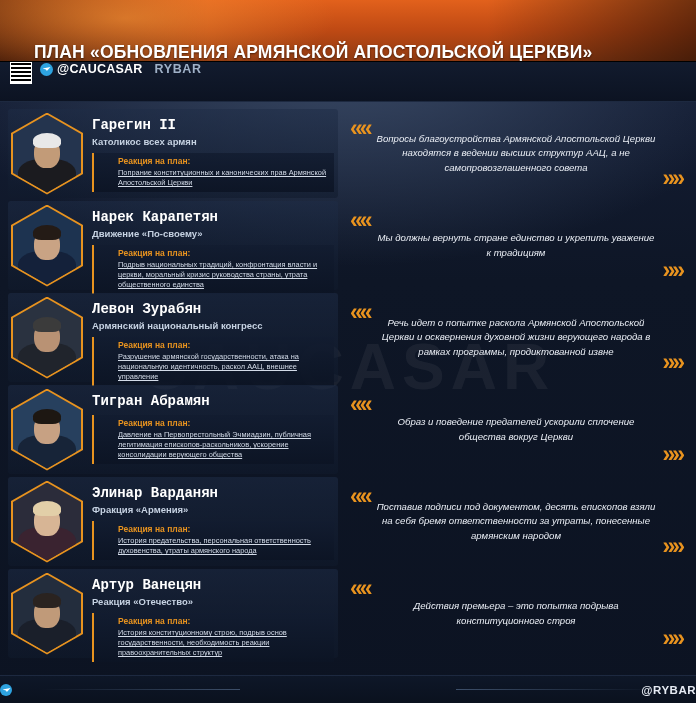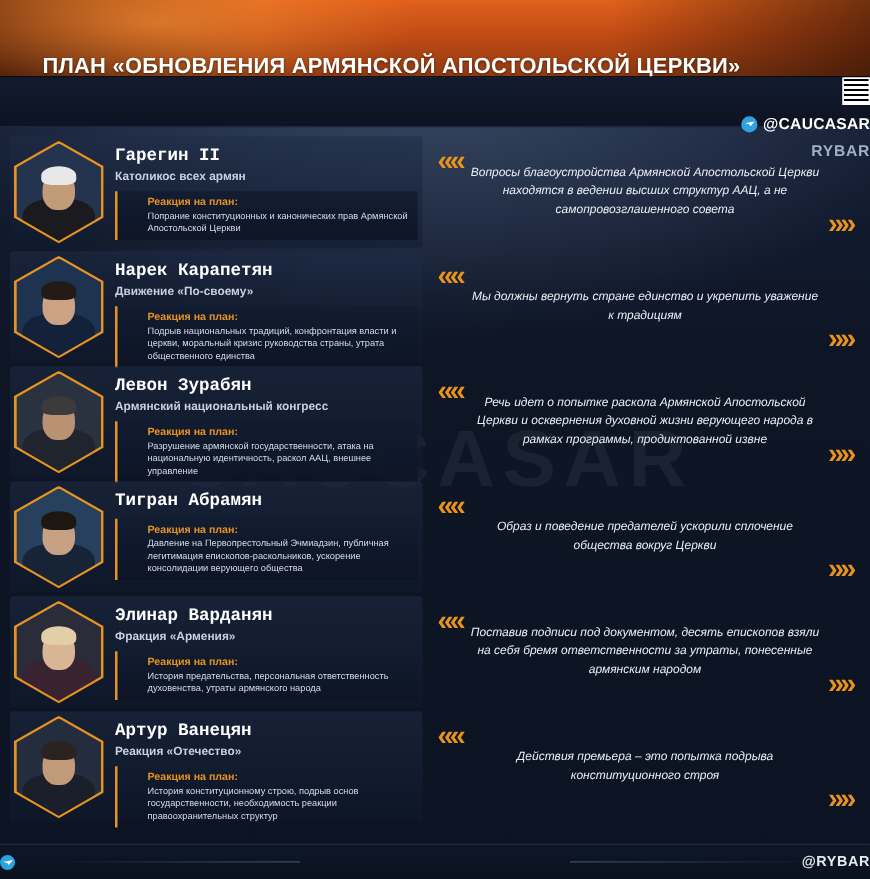--- a/index.html
+++ b/index.html
@@ -76,24 +76,23 @@
     letter-spacing: 0.3px;
   }
 
   
   .chanbar {
     position: relative;
     height: 40px;
     background: linear-gradient(180deg, #121b2e 0%, #0c1322 100%);
     border-bottom: 1px solid #1d2940;
     display: flex;
-    align-items: flex-end;
+    align-items: flex-start;
     padding-left: 10px;
     gap: 8px;
-    flex-direction: column;
   }
   .qr {
     width: 22px; height: 22px;
     background:
       repeating-linear-gradient(0deg, #fff 0 2px, #000 2px 4px),
       #fff;
     border: 1px solid #fff;
     flex: 0 0 auto;
   }
   .tg-badge {
@@ -230,20 +229,21 @@
   .react-title {
     font-size: 8.5px;
     font-weight: bold;
     color: #e8931f;
     margin-bottom: 2px;
   }
   .react-text {
     font-size: 7.4px;
     line-height: 1.35;
     color: #d3dbe8;
+    text-decoration: underline;
   }
 
   
   .quote {
     flex: 1 1 auto;
     position: relative;
     display: flex;
     align-items: center;
     justify-content: center;
     padding: 0 30px;

